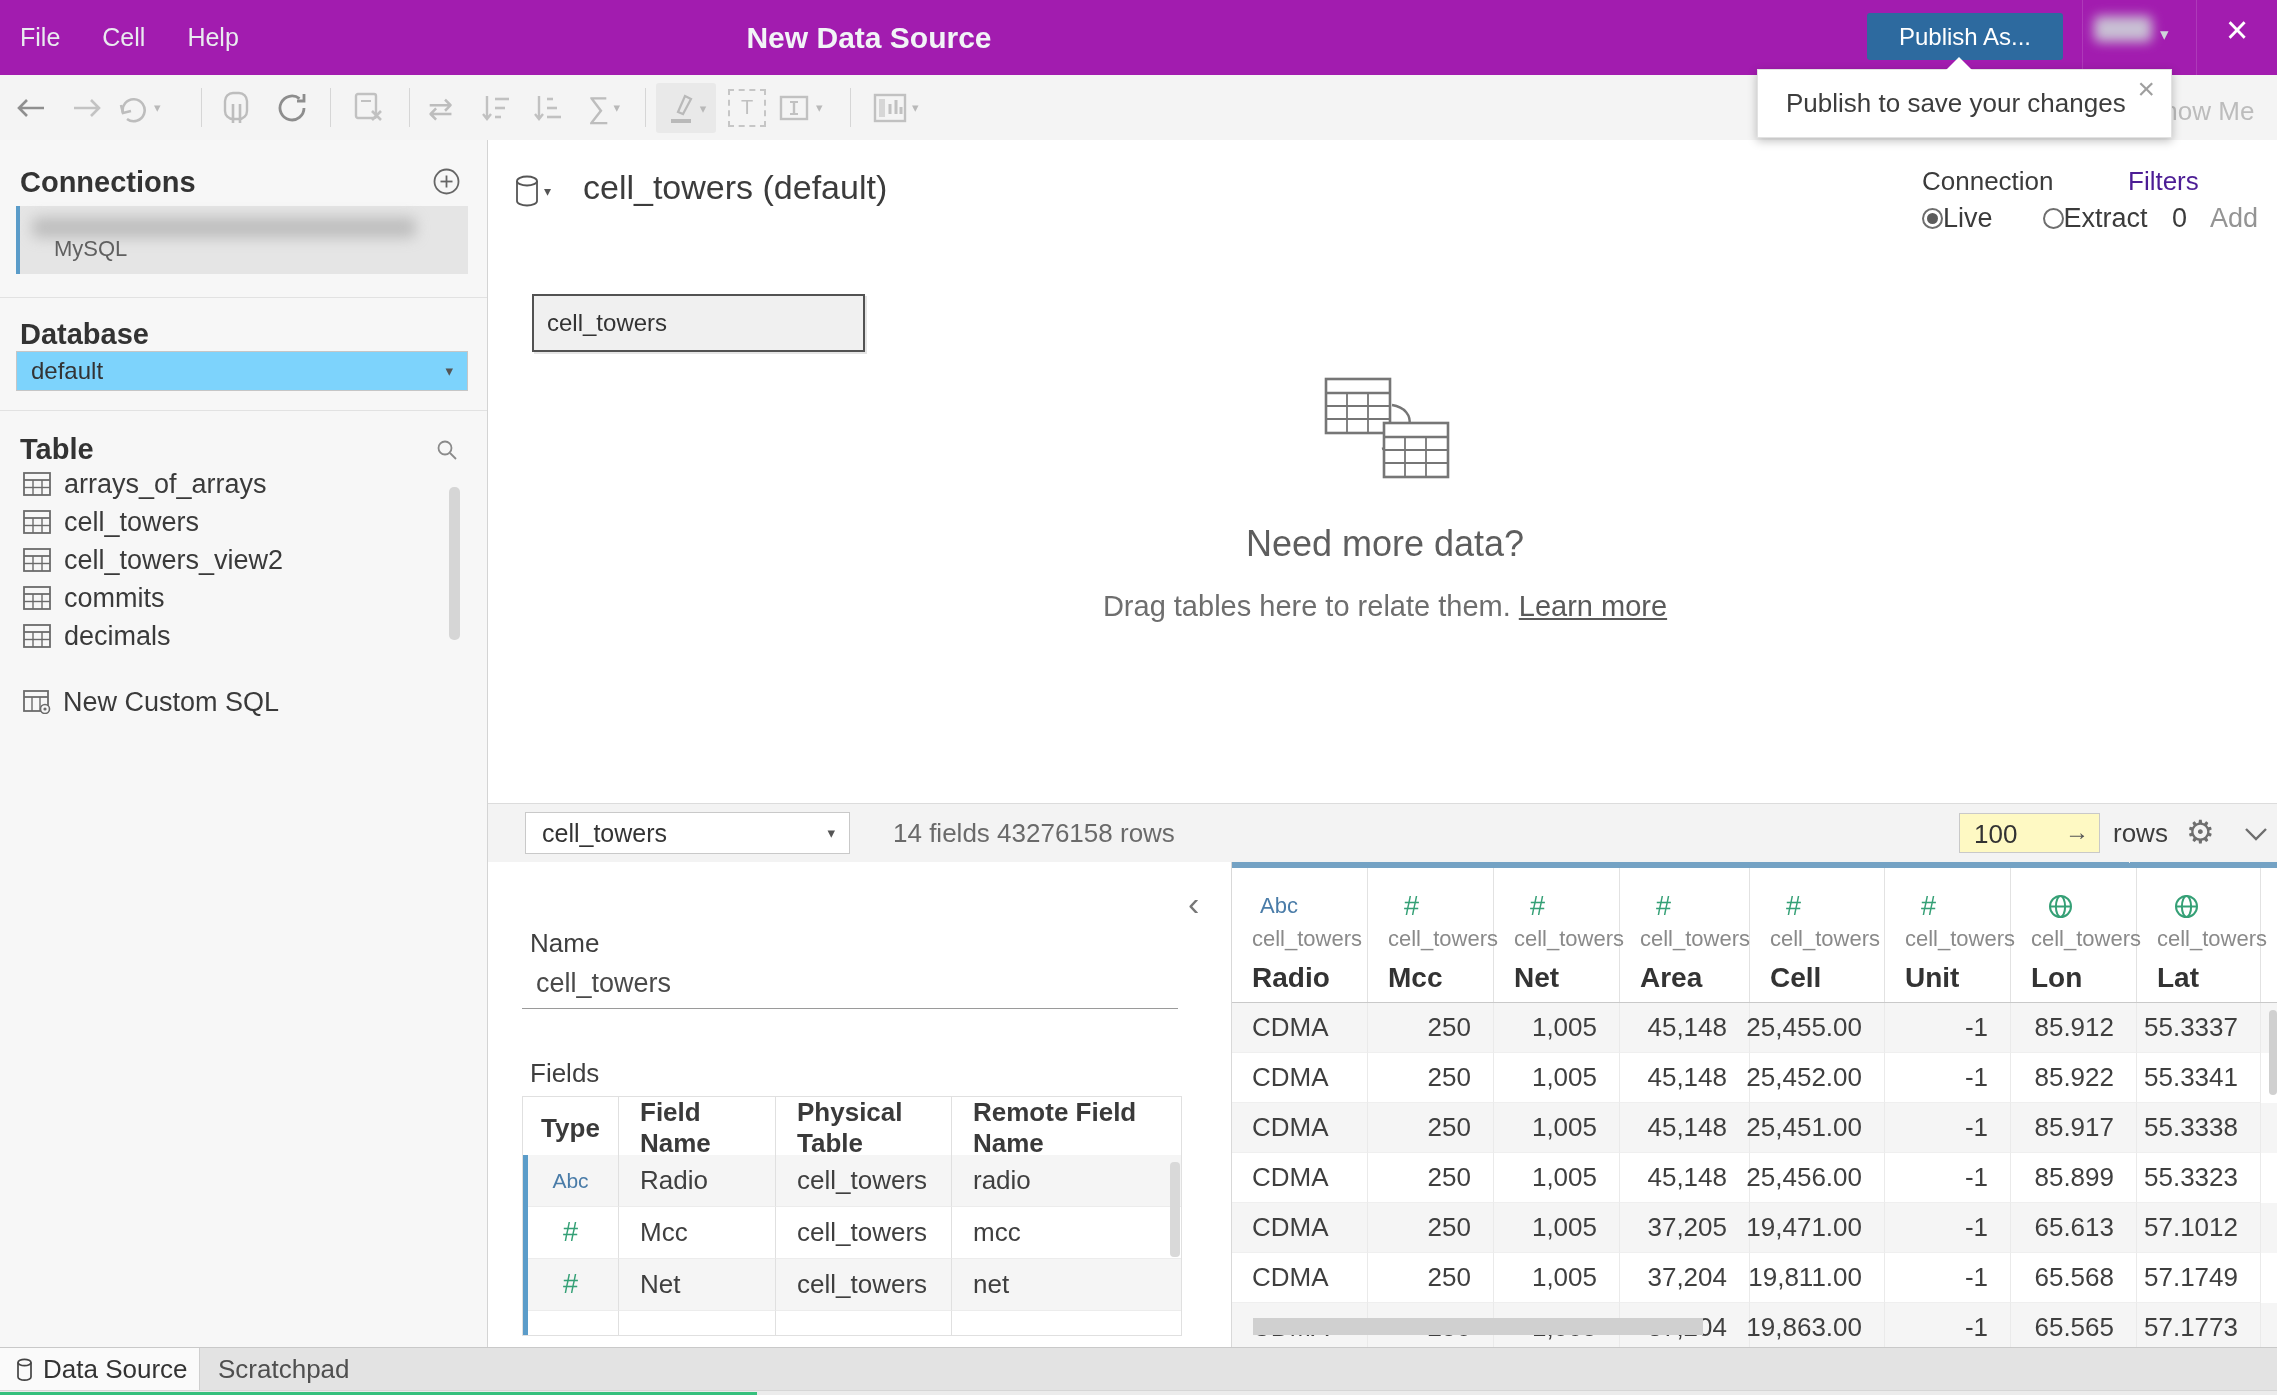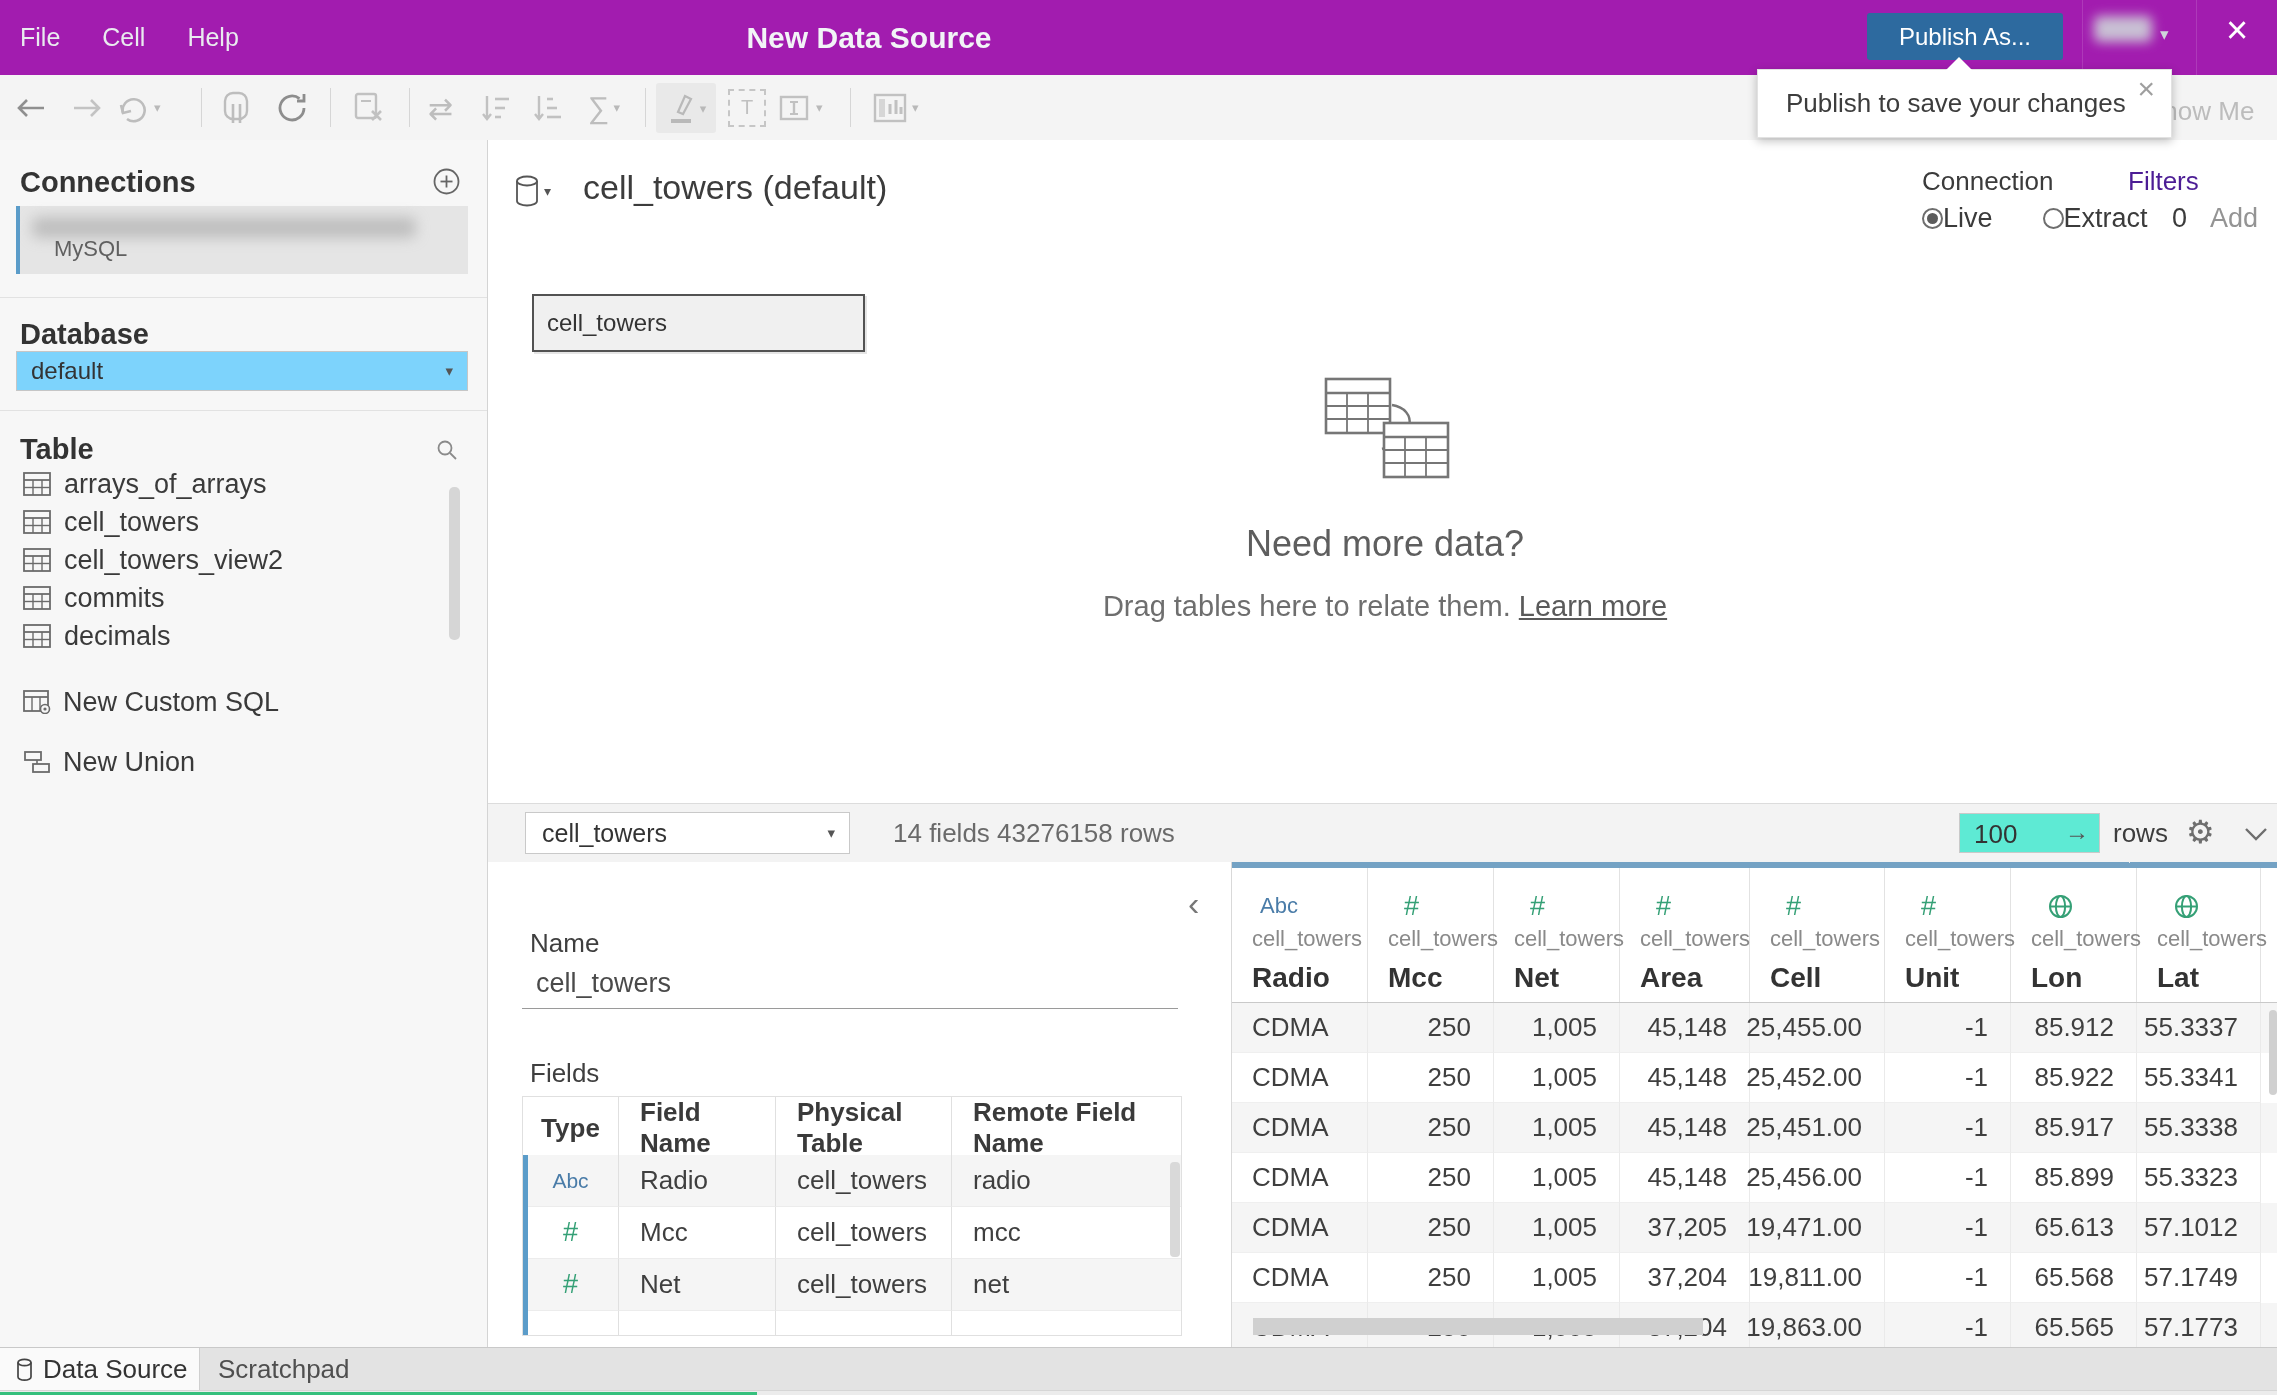--- a/index.html
+++ b/index.html
@@ -92,21 +92,21 @@
 
   
   .previewbar{position:absolute;left:488px;top:803px;width:1789px;height:59px;background:#f3f3f3;
     border-top:1px solid #dcdcdc;border-bottom:1px solid #e3e3e3;box-sizing:content-box;}
   .pv-select{position:absolute;left:37px;top:8px;width:325px;height:42px;background:#ffffff;
     border:1px solid #c9c9c9;box-sizing:border-box;display:flex;align-items:center;}
   .pv-select .val{margin-left:16px;font-size:25px;color:#333333;}
   .pv-select .sel-caret{position:absolute;right:14px;font-size:15px;color:#555555;}
   .pv-summary{position:absolute;left:405px;top:0;height:59px;display:flex;align-items:center;
     font-size:26px;color:#6a6a6a;}
-  .pv-input{position:absolute;left:1471px;top:9px;width:141px;height:40px;background:#5eead4;
+  .pv-input{position:absolute;left:1471px;top:9px;width:141px;height:40px;background:#fef9c3;
     border:1px solid #c9c9c9;box-sizing:border-box;}
   .pv-input input{border:none;outline:none;width:90px;height:100%;margin-left:12px;font-size:26px;
     color:#333333;font-family:"Liberation Sans",sans-serif;background:transparent;}
   .pv-arrow{position:absolute;right:10px;top:4px;font-size:24px;color:#555555;}
   .pv-rows{position:absolute;left:1625px;top:0;height:59px;display:flex;align-items:center;
     font-size:26px;color:#3d3d3d;}
   .pv-gear{position:absolute;left:1698px;top:9px;font-size:32px;color:#6e6e6e;}
   .pv-chev{position:absolute;left:1755px;top:22px;}
 
   
@@ -379,30 +379,20 @@
             <rect x="1" y="1" width="24" height="20" fill="none" stroke="#6b6b6b" stroke-width="1.8"></rect>
             <line x1="1" y1="7" x2="25" y2="7" stroke="#6b6b6b" stroke-width="1.8"></line>
             <line x1="9" y1="7" x2="9" y2="21" stroke="#6b6b6b" stroke-width="1.4"></line>
             <line x1="17" y1="7" x2="17" y2="21" stroke="#6b6b6b" stroke-width="1.4"></line>
             <circle cx="22" cy="19" r="4.5" fill="#f7f7f7" stroke="#6b6b6b" stroke-width="1.6"></circle>
             <circle cx="22" cy="19" r="1.6" fill="#6b6b6b"></circle>
           </svg>
       </span>
       <span class="lbl">New Custom SQL</span>
     </div>
-    <div class="sb-action" style="top:604px">
-      <span>
-        <svg width="28" height="26" viewBox="0 0 28 26">
-            <rect x="2" y="3" width="16" height="8" fill="none" stroke="#6b6b6b" stroke-width="1.8"></rect>
-            <rect x="10" y="15" width="16" height="8" fill="none" stroke="#6b6b6b" stroke-width="1.8"></rect>
-            <line x1="14" y1="11" x2="14" y2="15" stroke="#6b6b6b" stroke-width="1.6"></line>
-          </svg>
-      </span>
-      <span class="lbl">New Union</span>
-    </div>
   </div>
 
   <div class="canvas">
     <div class="ds-icon">
       <svg width="26" height="32" viewBox="0 0 26 32">
           <ellipse cx="13" cy="6" rx="10" ry="4.5" fill="none" stroke="#555555" stroke-width="1.8"></ellipse>
           <path d="M3 6 V26 a10 4.5 0 0 0 20 0 V6" fill="none" stroke="#555555" stroke-width="1.8"></path>
         </svg>
       <span class="ds-caret">▾</span>
     </div>

